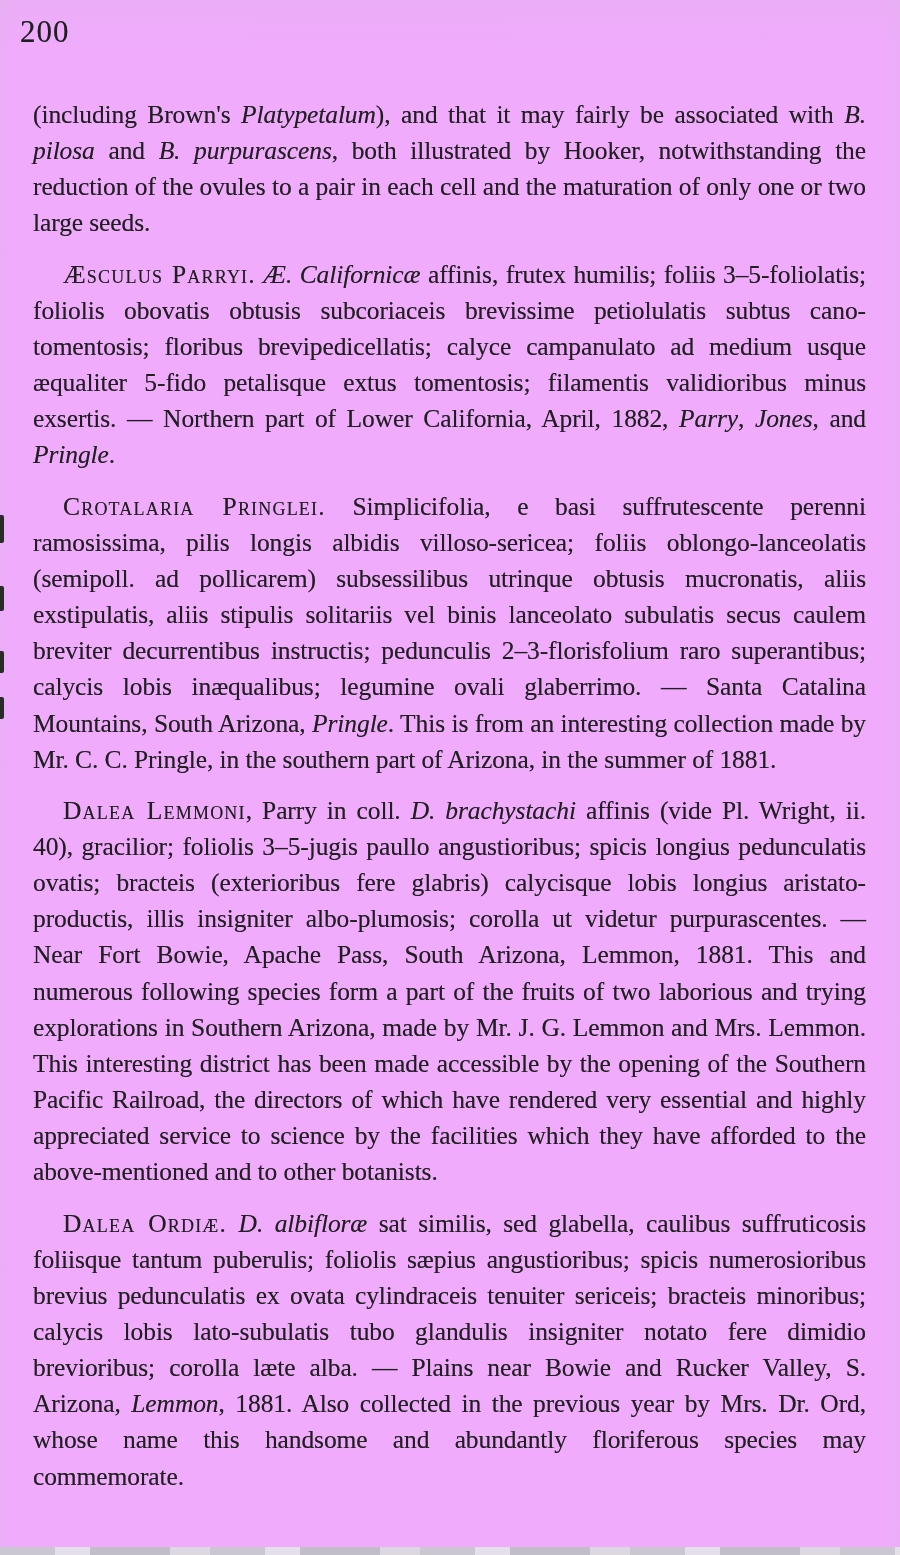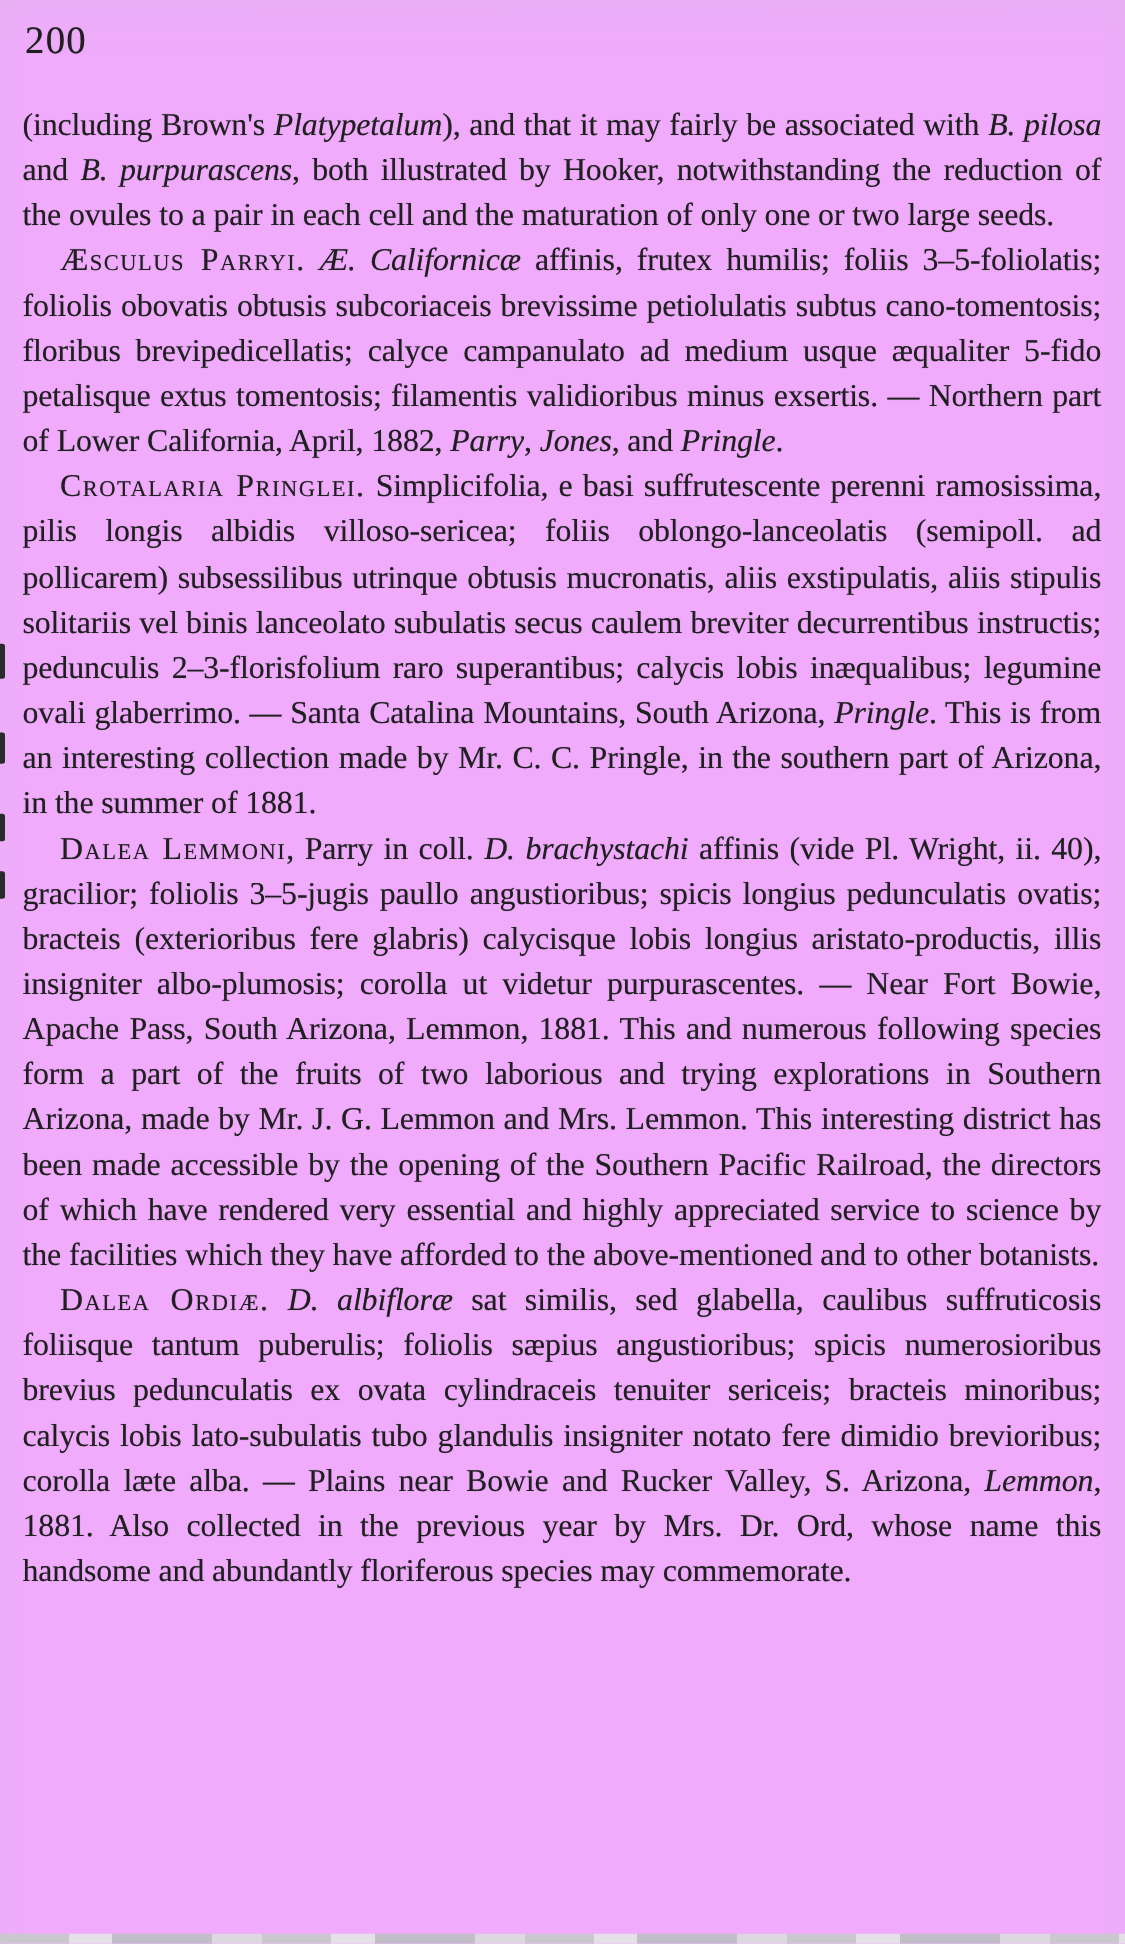--- a/index.html
+++ b/index.html
@@ -47,21 +47,21 @@
     position: absolute;
     top: 82px;
     left: 18px;
     right: 19px;
     text-align: justify;
     font-size: 25.5px;
     line-height: 36.15px;
     letter-spacing: -0.1px;
     text-shadow: 0 0 0.6px rgba(30,30,30,0.5);
   }
-  #text-body p { margin: 0; padding: 0; }
+  #text-body p { margin: 15px; padding: 0; }
   #text-body p.indent { text-indent: 30px; }
   .run-i { font-style: italic; }
   .run-sc { font-variant: small-caps; letter-spacing: 1.2px; }
   .edge-mark {
     position: absolute;
     left: 0;
     width: 4px;
     background: #2a2a2a;
     border-radius: 0 2px 2px 0;
   }

